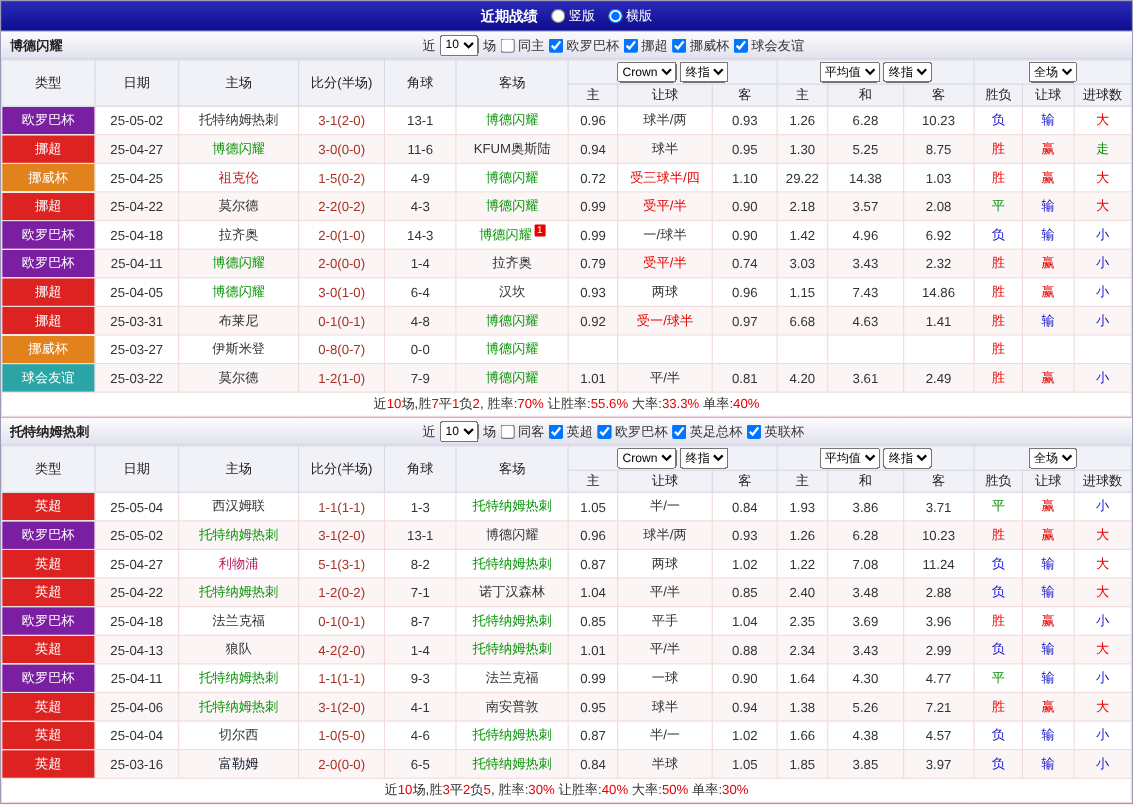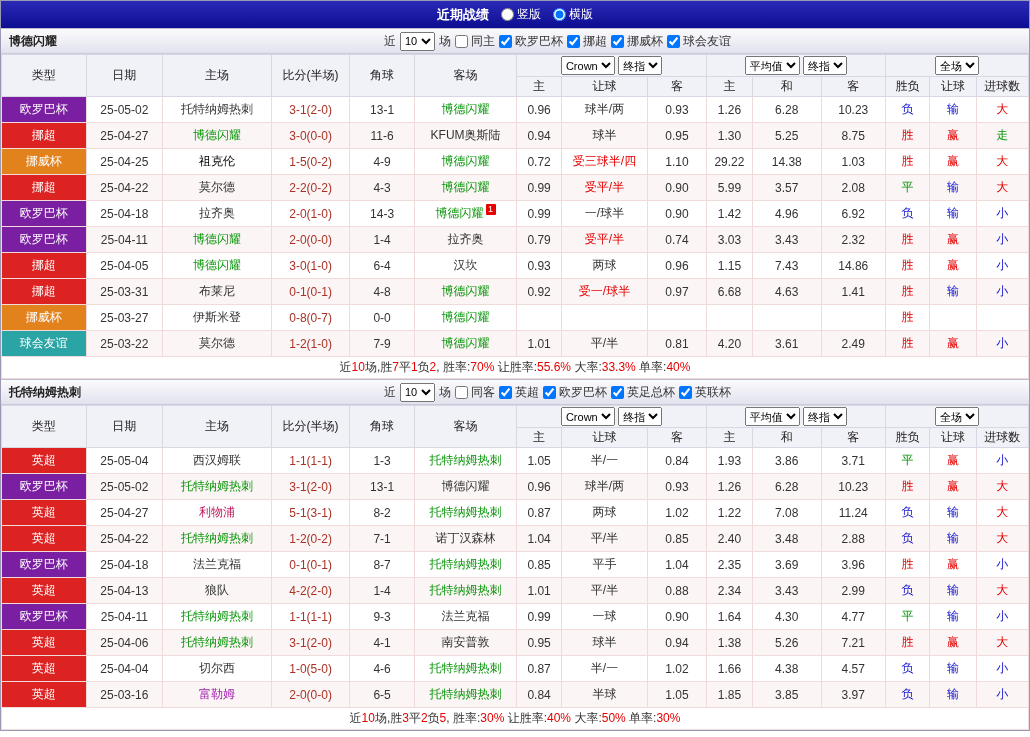--- a/index.html
+++ b/index.html
@@ -177,21 +177,21 @@
     <td>1.30</td>
     <td>5.25</td>
     <td>8.75</td>
     <td style="color: rgb(230, 0, 0);">胜</td>
     <td style="color: rgb(230, 0, 0);">赢</td>
     <td style="color: rgb(8, 149, 8);">走</td>
   </tr>
       <tr>
     <td class="lg" style="background: rgb(226, 130, 29);">挪威杯</td>
     <td>25-04-25</td>
-    <td style="color: #000000;">祖克伦</td>
+    <td style="color: #b91c1c;">祖克伦</td>
     <td class="score">1-5(0-2)</td>
     <td>4-9</td>
     <td><span style="color: rgb(8, 149, 8);">博德闪耀</span></td>
     <td>0.72</td>
     <td style="color: rgb(230, 0, 0);">受三球半/四</td>
     <td>1.10</td>
     <td>29.22</td>
     <td>14.38</td>
     <td>1.03</td>
     <td style="color: rgb(230, 0, 0);">胜</td>
@@ -201,21 +201,21 @@
       <tr>
     <td class="lg" style="background: rgb(221, 34, 34);">挪超</td>
     <td>25-04-22</td>
     <td style="color: rgb(51, 51, 51);">莫尔德</td>
     <td class="score">2-2(0-2)</td>
     <td>4-3</td>
     <td><span style="color: rgb(8, 149, 8);">博德闪耀</span></td>
     <td>0.99</td>
     <td style="color: rgb(230, 0, 0);">受平/半</td>
     <td>0.90</td>
-    <td>5.99</td>
+    <td>2.18</td>
     <td>3.57</td>
     <td>2.08</td>
     <td style="color: rgb(8, 149, 8);">平</td>
     <td style="color: rgb(20, 20, 204);">输</td>
     <td style="color: rgb(230, 0, 0);">大</td>
   </tr>
       <tr>
     <td class="lg" style="background: rgb(123, 31, 162);">欧罗巴杯</td>
     <td>25-04-18</td>
     <td style="color: rgb(51, 51, 51);">拉齐奥</td>
@@ -556,21 +556,21 @@
     <td>1.66</td>
     <td>4.38</td>
     <td>4.57</td>
     <td style="color: rgb(20, 20, 204);">负</td>
     <td style="color: rgb(20, 20, 204);">输</td>
     <td style="color: rgb(20, 20, 204);">小</td>
   </tr>
       <tr>
     <td class="lg" style="background: rgb(221, 34, 34);">英超</td>
     <td>25-03-16</td>
-    <td style="color: #a21caf;">富勒姆</td>
+    <td style="color: #0f172a;">富勒姆</td>
     <td class="score">2-0(0-0)</td>
     <td>6-5</td>
     <td><span style="color: rgb(8, 149, 8);">托特纳姆热刺</span></td>
     <td>0.84</td>
     <td style="color: rgb(51, 51, 51);">半球</td>
     <td>1.05</td>
     <td>1.85</td>
     <td>3.85</td>
     <td>3.97</td>
     <td style="color: rgb(20, 20, 204);">负</td>

